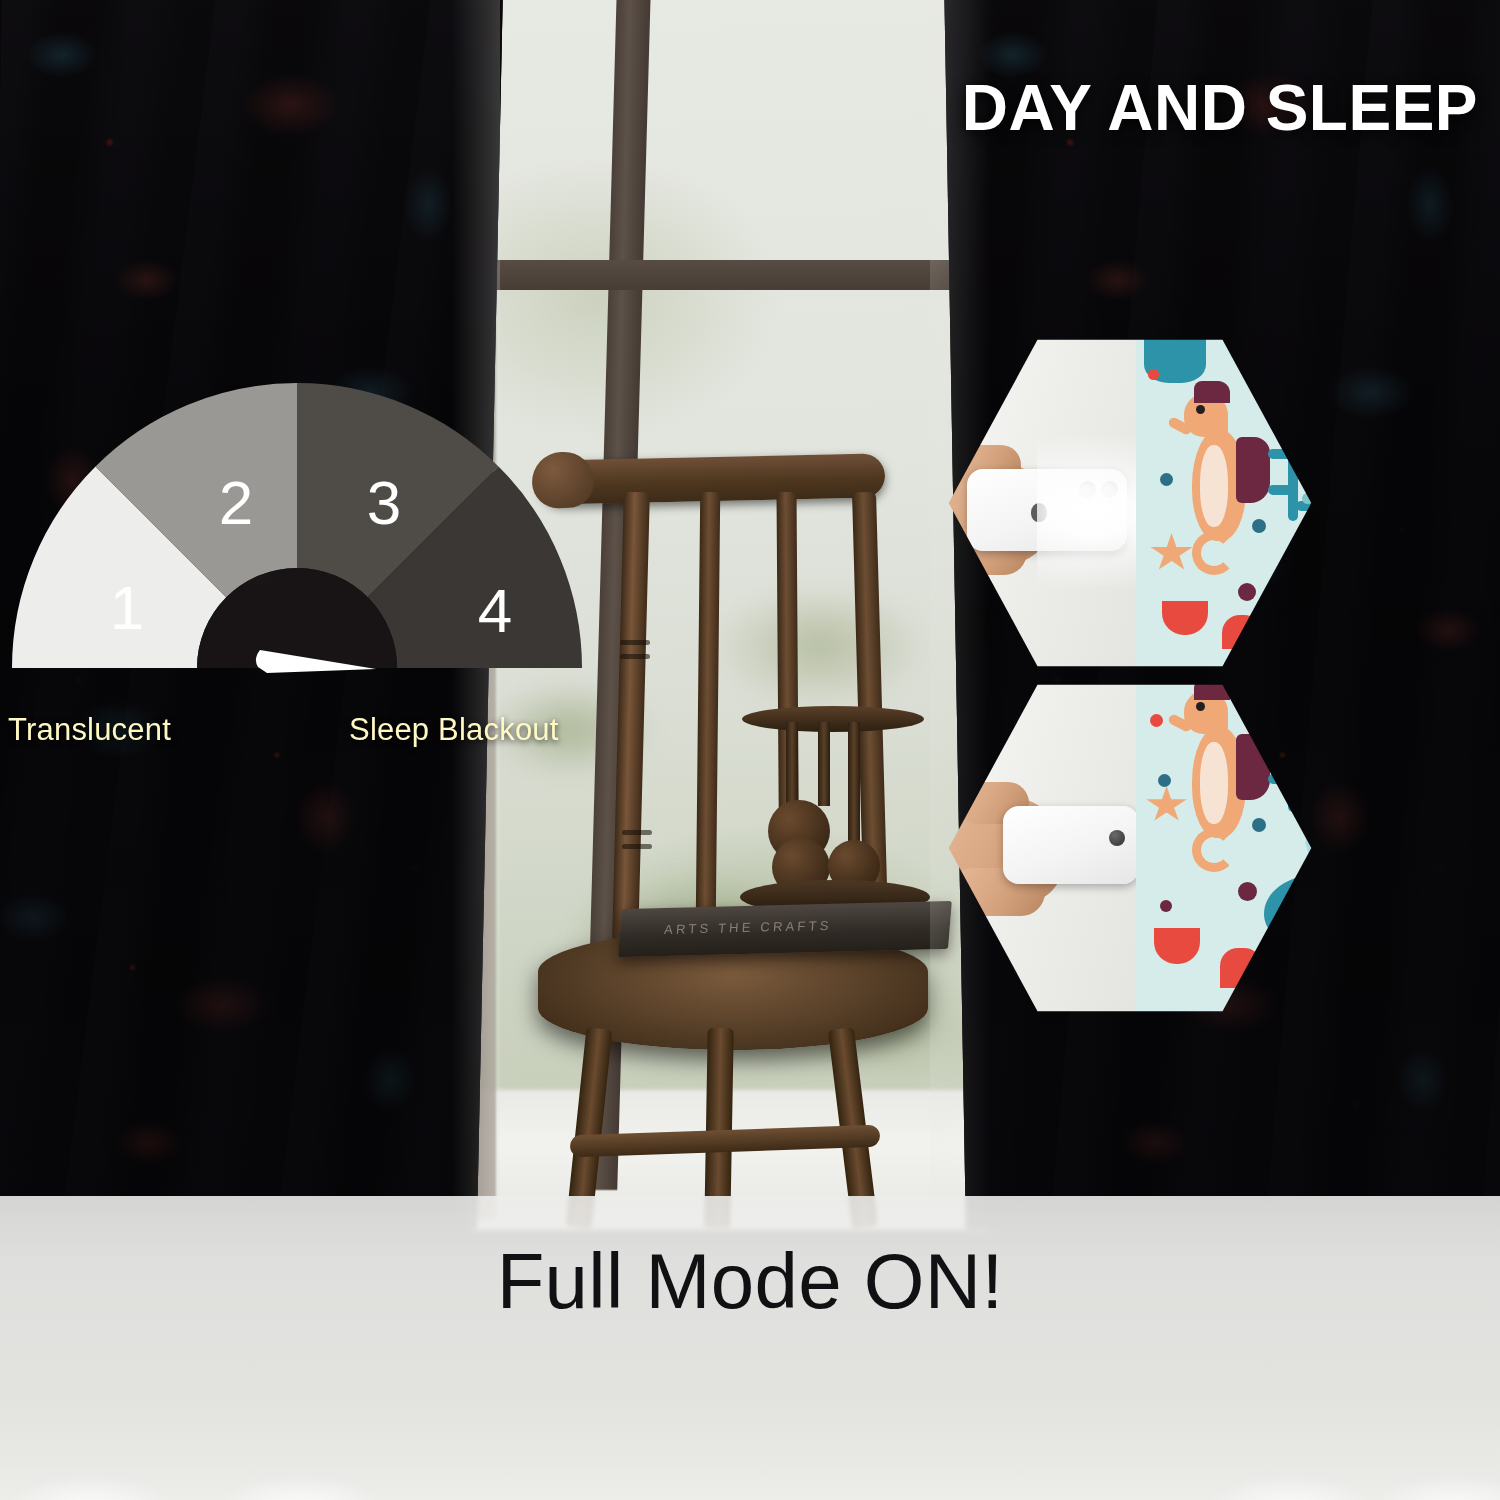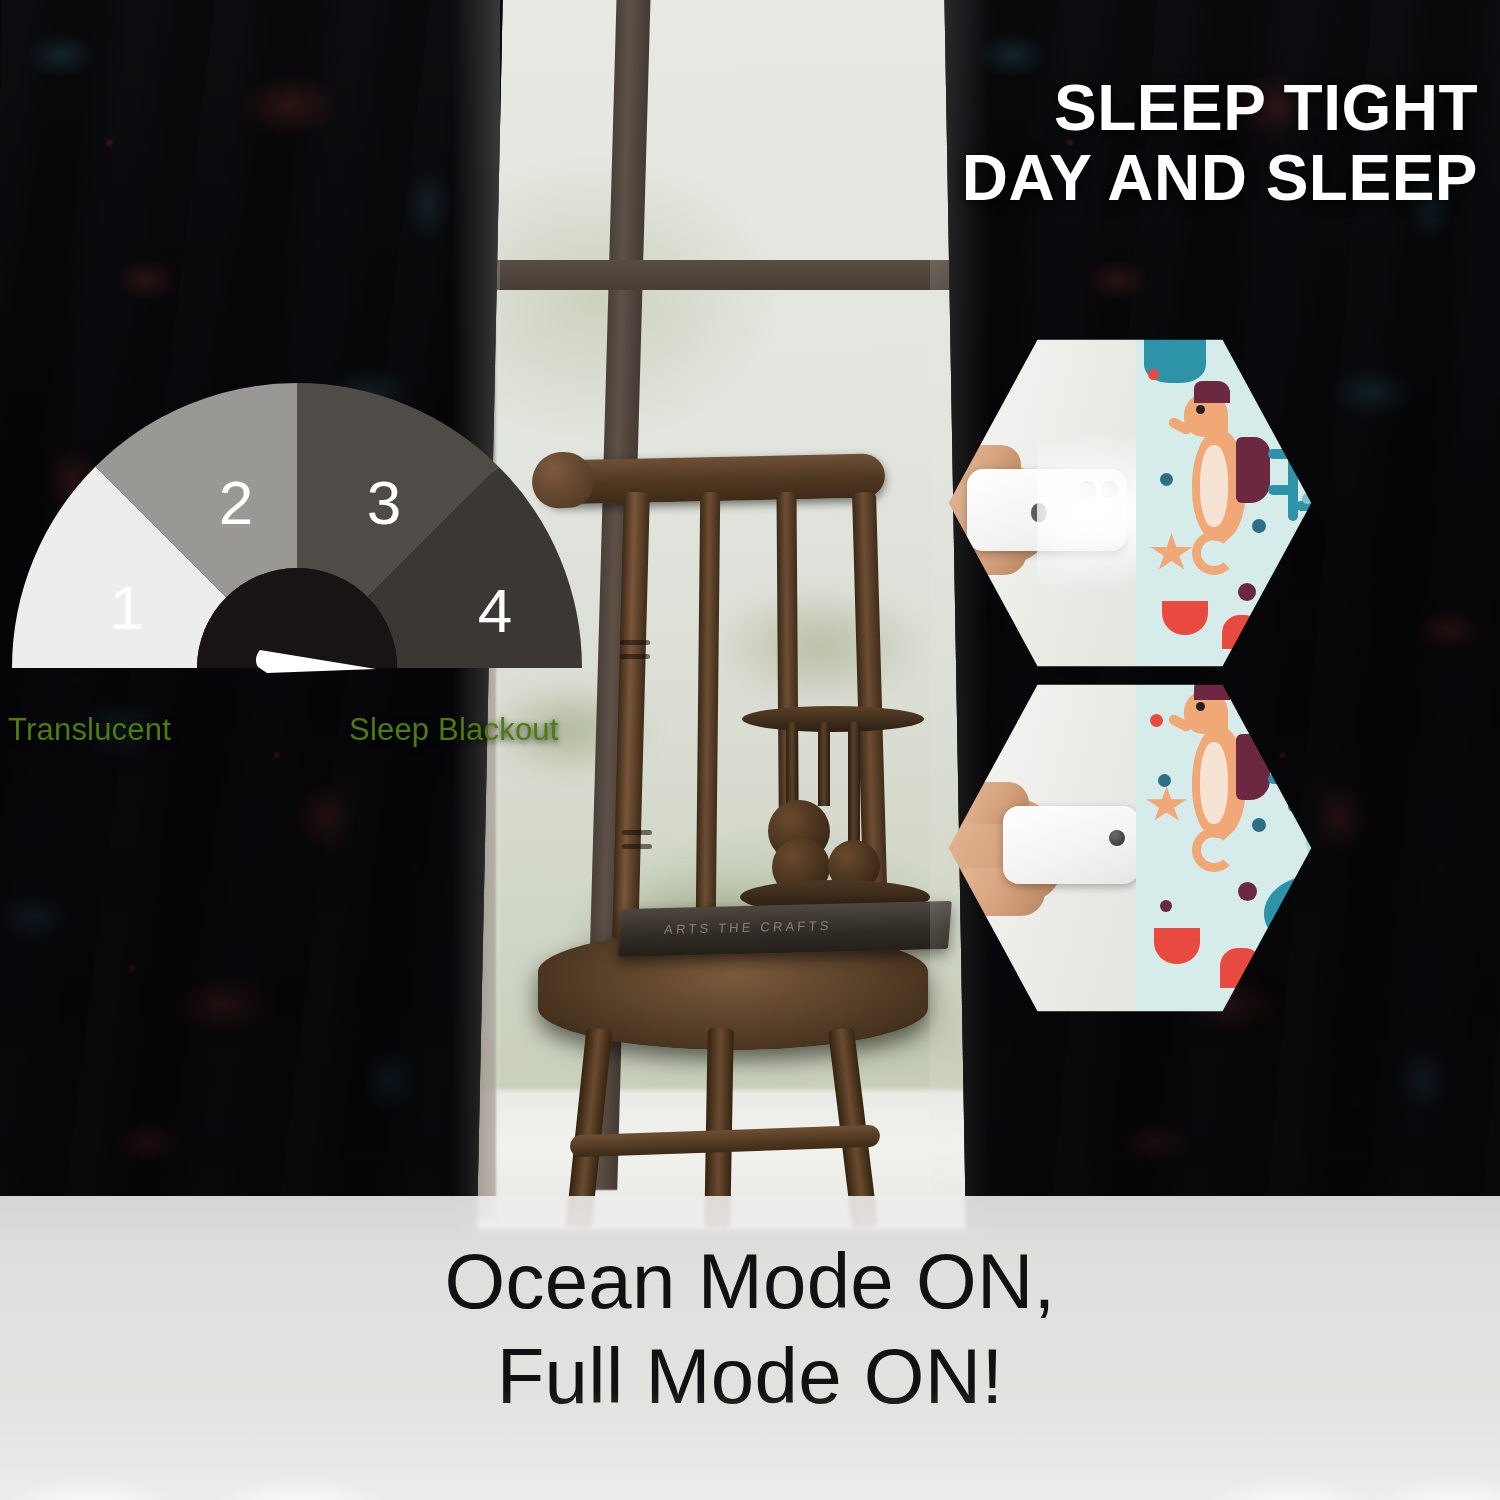--- a/index.html
+++ b/index.html
@@ -182,21 +182,21 @@
   }
   .gauge svg { display:block; overflow:visible; }
   .gauge-num {
     fill:#ffffff; font-family:"Liberation Sans", sans-serif; font-size:62px;
     font-weight:400; text-anchor:middle; dominant-baseline:middle;
   }
   .gauge-labels {
     position:absolute; left:0; top:712px; width:600px; height:46px;
   }
   .g-lab {
-    position:absolute; color:#4d7c0f; font-size:31px; font-weight:400;
+    position:absolute; color:#fef9c3; font-size:31px; font-weight:400;
     font-family:"Liberation Sans", sans-serif; letter-spacing:.2px;
     text-shadow:0 2px 6px rgba(0,0,0,.75);
   }
   .g-lab.left  { left:8px;  }
   .g-lab.right { left:349px; }
 
   
   .headline {
     position:absolute; right:22px; top:74px; width:640px; text-align:right;
     color:#fff; font-family:"Liberation Sans", sans-serif; font-weight:700;
@@ -330,21 +330,20 @@
       <div class="curtain-dim"></div>
     </div>
     <div class="curtain curtain-right">
       <div class="curtain-dim"></div>
     </div>
     <div class="leak-l"></div>
     <div class="leak-r"></div>
   </div>
 
   <div class="headline">
-    <div>SLEEP TIGHT</div>
     <div>DAY AND SLEEP</div>
   </div>
 
   <div class="gauge">
     <svg width="578" height="300" viewBox="0 0 578 300">
 
       <path d="M 4,290 A 285,285 0 0 1 87.5,88.4 L 218.3,219.3 A 100,100 0 0 0 189,290 Z" fill="#ededeb"></path>
 
       <path d="M 87.5,88.4 A 285,285 0 0 1 289,5 L 289,190 A 100,100 0 0 0 218.3,219.3 Z" fill="#9a9895"></path>
 
@@ -465,19 +464,18 @@
       <div class="m dot" style="left:116px; top:140px; width:14px; height:14px; background:#2d6f86;"></div>
       <div class="m dot" style="left:102px; top:204px; width:19px; height:19px; background:#6b2840;"></div>
       <div class="m dot" style="left:166px; top:116px; width:11px; height:11px; background:#7fc4cb;"></div>
 
       <div class="m dot" style="left:24px; top:222px; width:12px; height:12px; background:#6b2840;"></div>
     </div>
   </div>
 
   <div class="banner">
     <div class="banner-text" style="color: rgb(17, 17, 19);">
-      <div>Ocean Mode ON,</div>
       <div>Full Mode ON!</div>
     </div>
     <div class="banner-wave"></div>
   </div>
 
 </div>
 
 </body></html>

